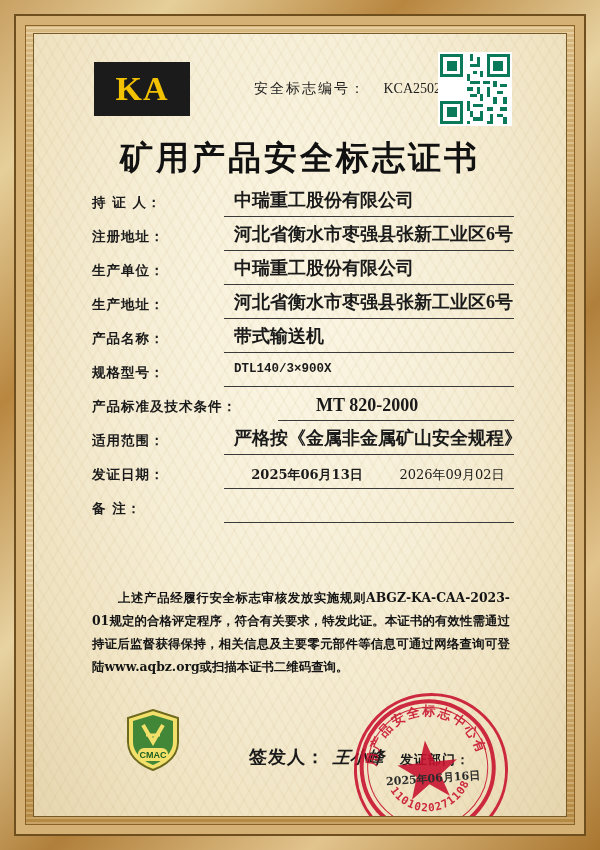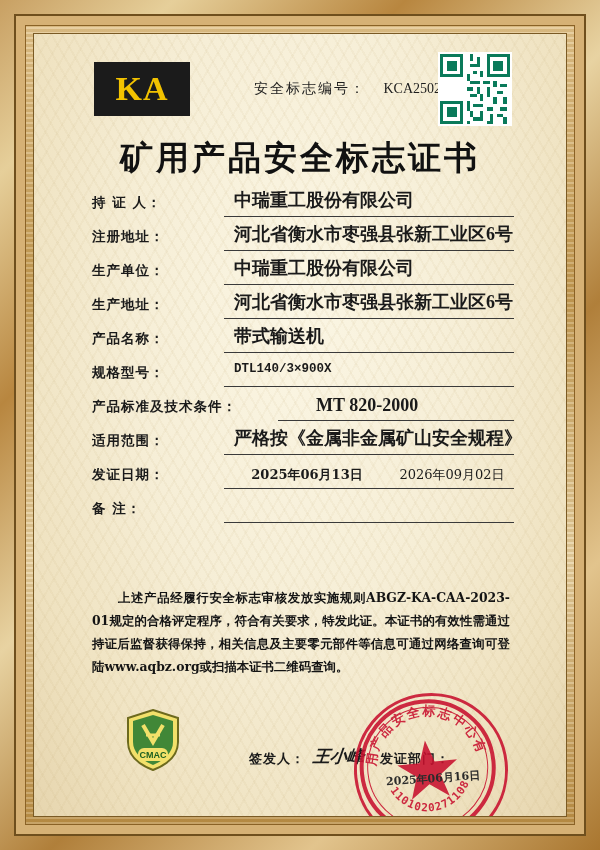--- a/index.html
+++ b/index.html
@@ -168,21 +168,21 @@
   .footer{position:relative;margin-top:26px;height:150px;}
   .cmac{
     position:absolute;left:62px;top:4px;
     width:54px;height:62px;
   }
   .sign-row{
     position:absolute;left:185px;top:40px;
     display:flex;align-items:flex-end;
   }
   .sig-label{
-    font-size:13px;font-family:"DejaVu Serif", serif;font-weight:bold;color:#1a1a1a;letter-spacing:1px;
+    font-size:18px;font-family:"DejaVu Serif", serif;font-weight:bold;color:#1a1a1a;letter-spacing:1px;
   }
   .sig-name{
     margin:0 16px 0 8px;
     font-family:"DejaVu Serif", serif;
     font-size:17px;font-weight:bold;color:#1a1a1a;
     font-style:italic;
     transform:skewX(-6deg);
   }
   .dept-label{
     font-size:13px;font-family:"DejaVu Serif", serif;font-weight:bold;color:#1a1a1a;letter-spacing:1px;

